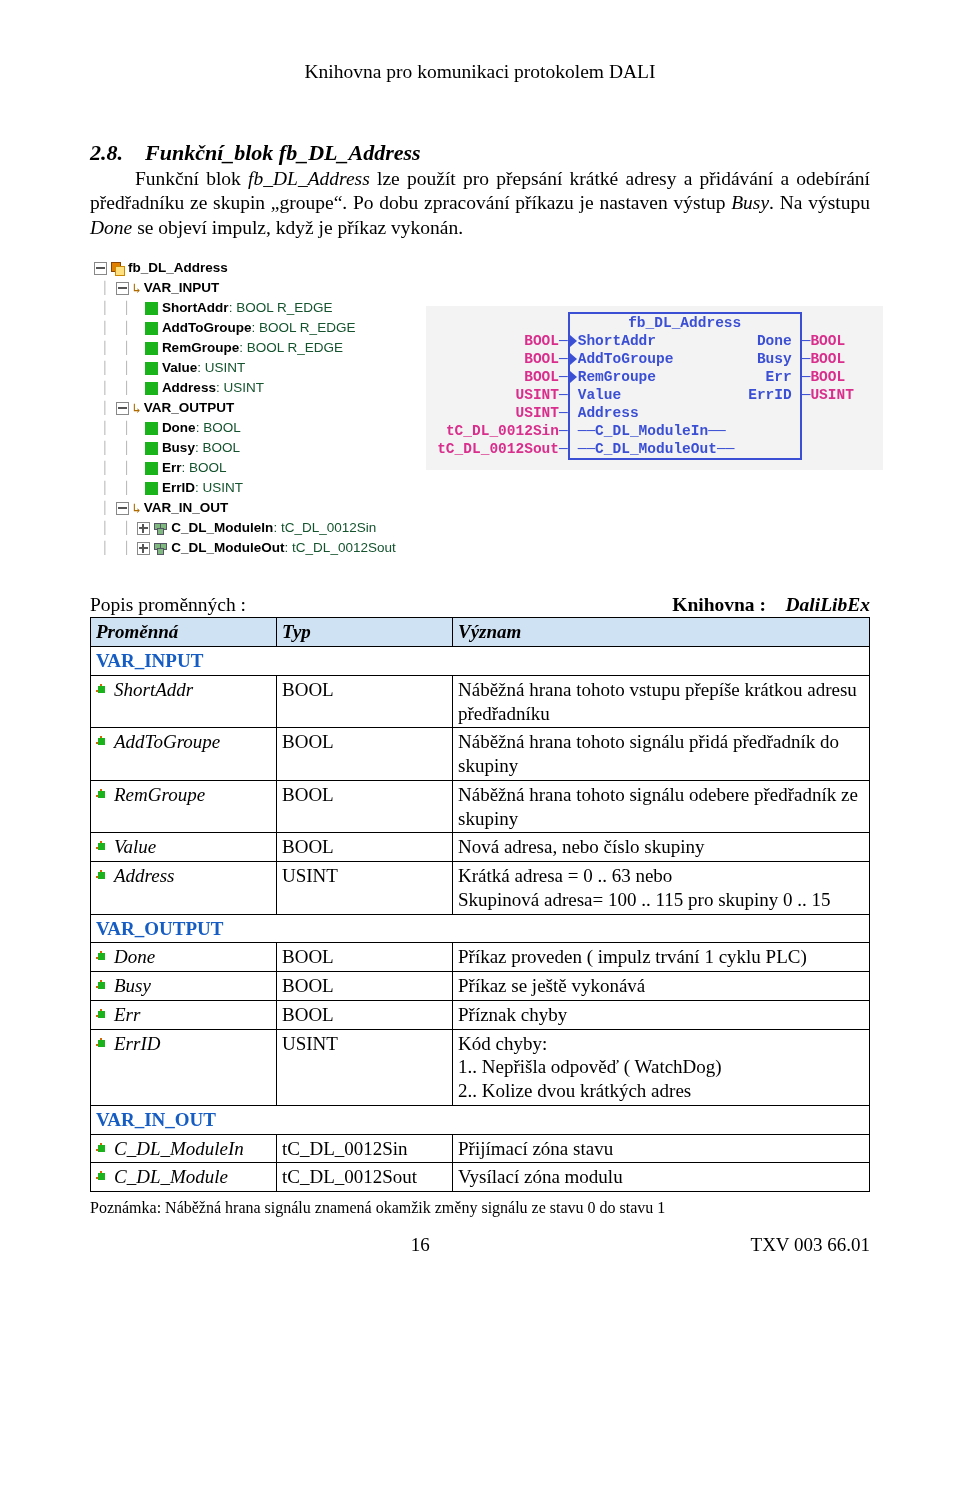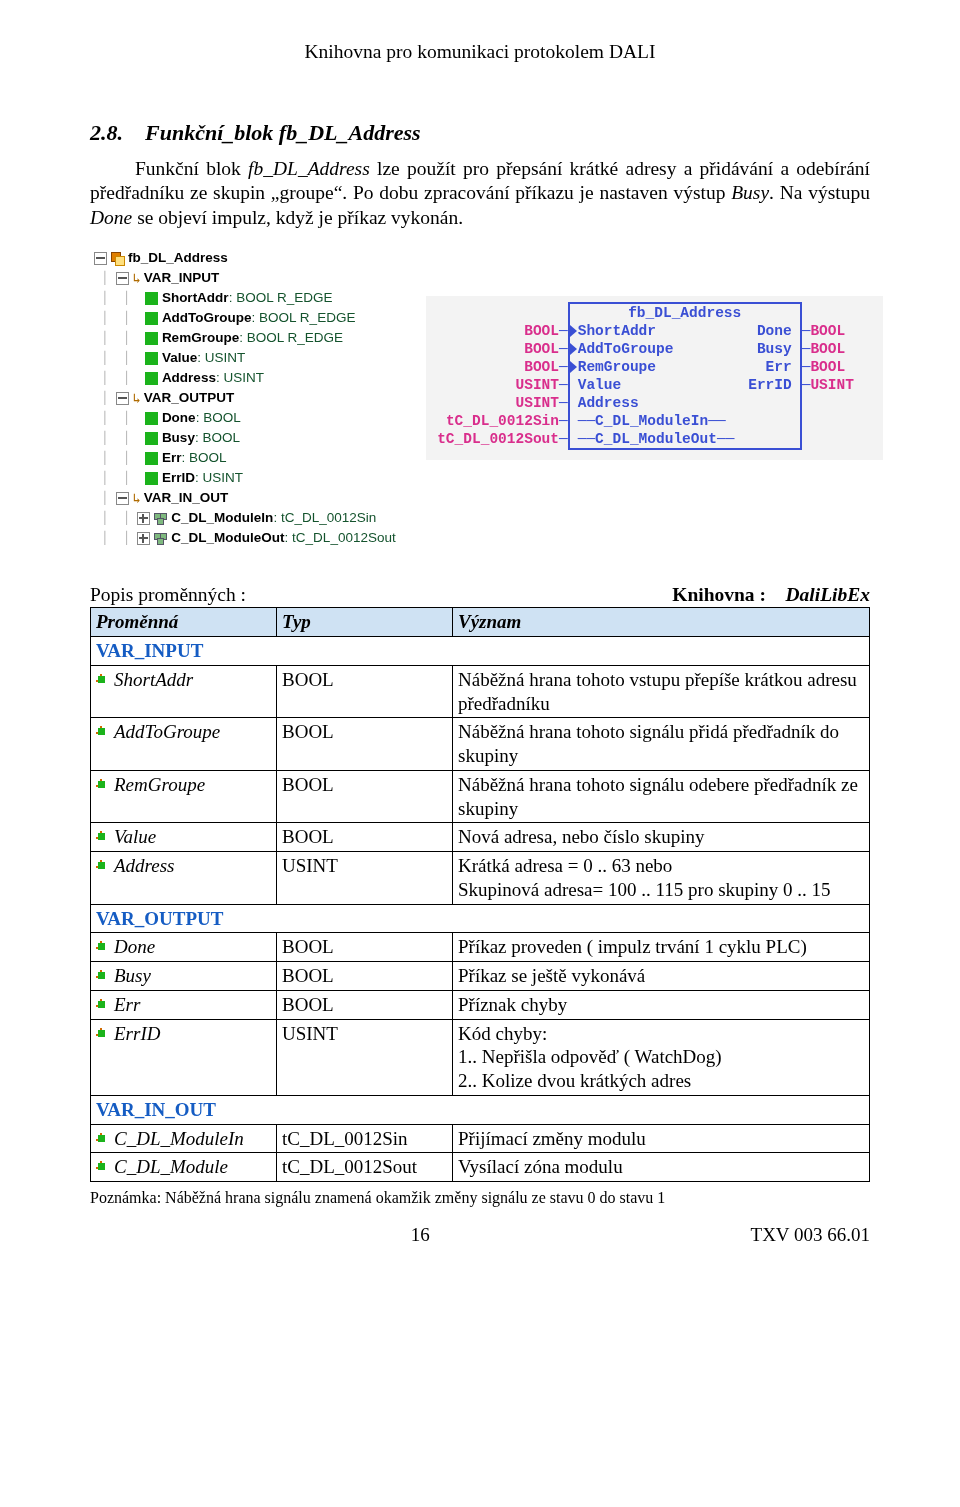--- a/index.html
+++ b/index.html
@@ -4,34 +4,33 @@
 <style>
   body {
     font-family: "Times New Roman", Times, serif;
     background: #ffffff;
     margin: 0;
     padding: 0;
     width: 960px;
     color: #000;
   }
   .page {
-    padding: 40px 90px 40px 90px;
+    padding: 60px 90px 40px 90px;
     font-size: 19.5px;
     line-height: 1.25;
   }
   .header {
     text-align: center;
     font-size: 19.5px;
     margin-bottom: 55px;
   }
   .section-heading {
     font-style: italic;
     font-weight: bold;
     font-size: 22px;
-    margin-bottom: 10px;
   }
   .body-text {
     text-align: justify;
     font-size: 19.5px;
     margin: 0;
   }
   .body-text .indent { display: inline-block; width: 45px; }
   .ital { font-style: italic; }
 
   
@@ -379,21 +378,21 @@
           <td><span class="bullet"><span class="ar1"></span><span class="ar2"></span><span class="sq"></span></span><em class="var">ErrID</em></td>
           <td>USINT</td>
           <td>Kód chyby:<br>1.. Nepřišla odpověď ( WatchDog)<br>2.. Kolize dvou krátkých adres</td>
         </tr>
         <tr>
           <td colspan="3" class="section-cell">VAR_IN_OUT</td>
         </tr>
         <tr>
           <td><span class="bullet"><span class="ar1"></span><span class="ar2"></span><span class="sq"></span></span><em class="var">C_DL_ModuleIn</em></td>
           <td>tC_DL_0012Sin</td>
-          <td>Přijímací změny modulu</td>
+          <td>Přijímací zóna stavu</td>
         </tr>
         <tr>
           <td><span class="bullet"><span class="ar1"></span><span class="ar2"></span><span class="sq"></span></span><em class="var">C_DL_Module</em></td>
           <td>tC_DL_0012Sout</td>
           <td>Vysílací zóna modulu</td>
         </tr>
       </tbody>
   </table>
 
   <div class="footnote">Poznámka: Náběžná hrana signálu znamená okamžik změny signálu ze stavu 0 do stavu 1</div>

